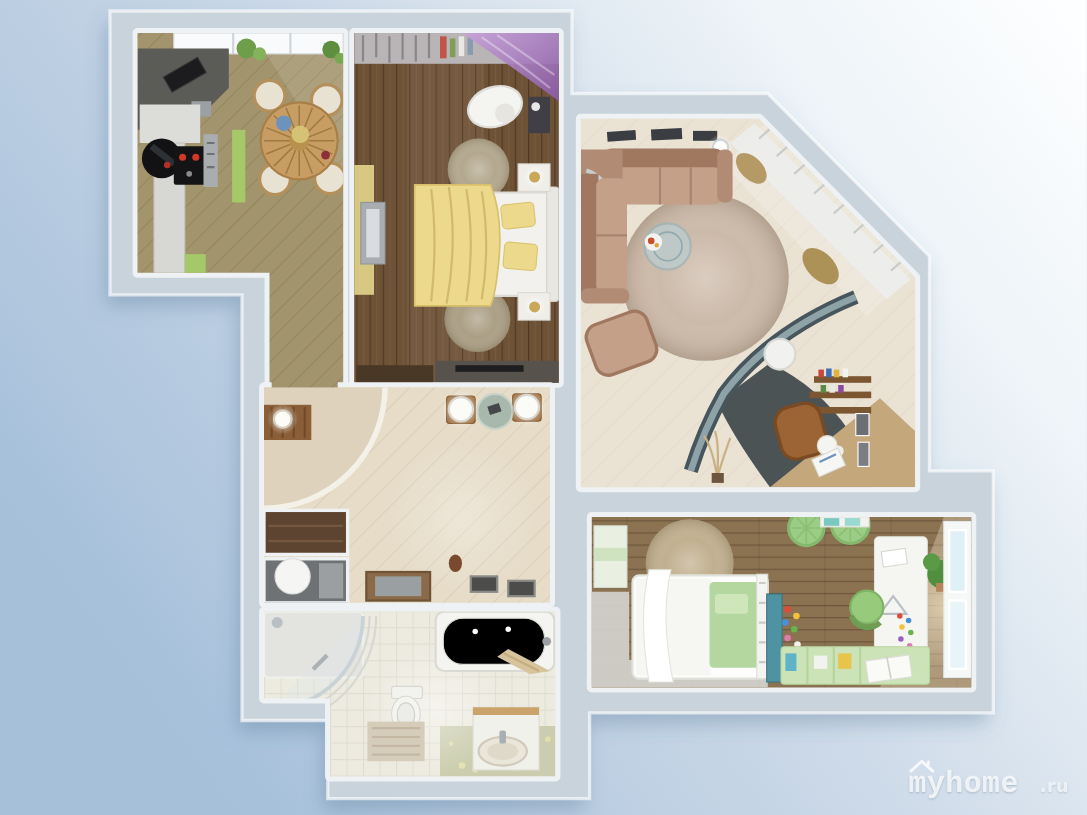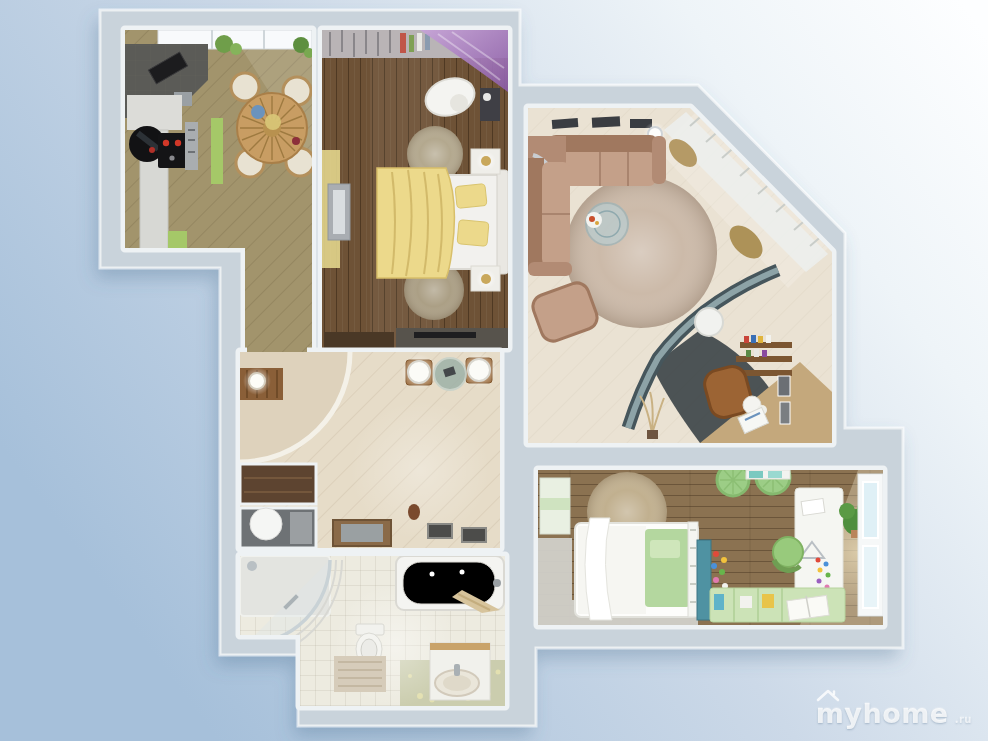--- a/index.html
+++ b/index.html
@@ -3,22 +3,22 @@
 <meta charset="utf-8">
 <style>
   html,body{margin:0;padding:0;background:#dfe7ee;}
   .stage{position:relative;width:988px;height:741px;overflow:hidden;font-family:"DejaVu Sans",sans-serif;}
   .stage svg{display:block;position:absolute;inset:0;}
   .room{stroke:#eef2f4;stroke-width:9;paint-order:stroke;stroke-linejoin:round;}
   .tex{stroke:none;}
   .watermark{position:absolute;right:16px;bottom:12px;color:rgba(255,255,255,0.78);
     font-weight:bold;font-size:27px;letter-spacing:.5px;display:flex;align-items:baseline;
     text-shadow:0 1px 2px rgba(110,135,160,0.45), 0 -1px 1px rgba(255,255,255,0.35);}
-  .watermark .name{position:relative;}
-  .watermark .tld{font-size:10px;opacity:.8;margin-left:6px;}
+  .watermark .name{position:relative;font-family:Liberation Mono, monospace;}
+  .watermark .tld{font-size:16px;opacity:.8;margin-left:19px;}
   .watermark .roof{position:absolute;top:-10px;right:16px;}
 </style>
 </head>
 <body>
 
 <div class="stage">
 <svg viewBox="0 0 988 741" width="988" height="741">
   <defs>
     <linearGradient id="bgGrad" x1="0" y1="0.6" x2="1" y2="0.05">
       <stop offset="0" stop-color="#a6c0da"></stop>

